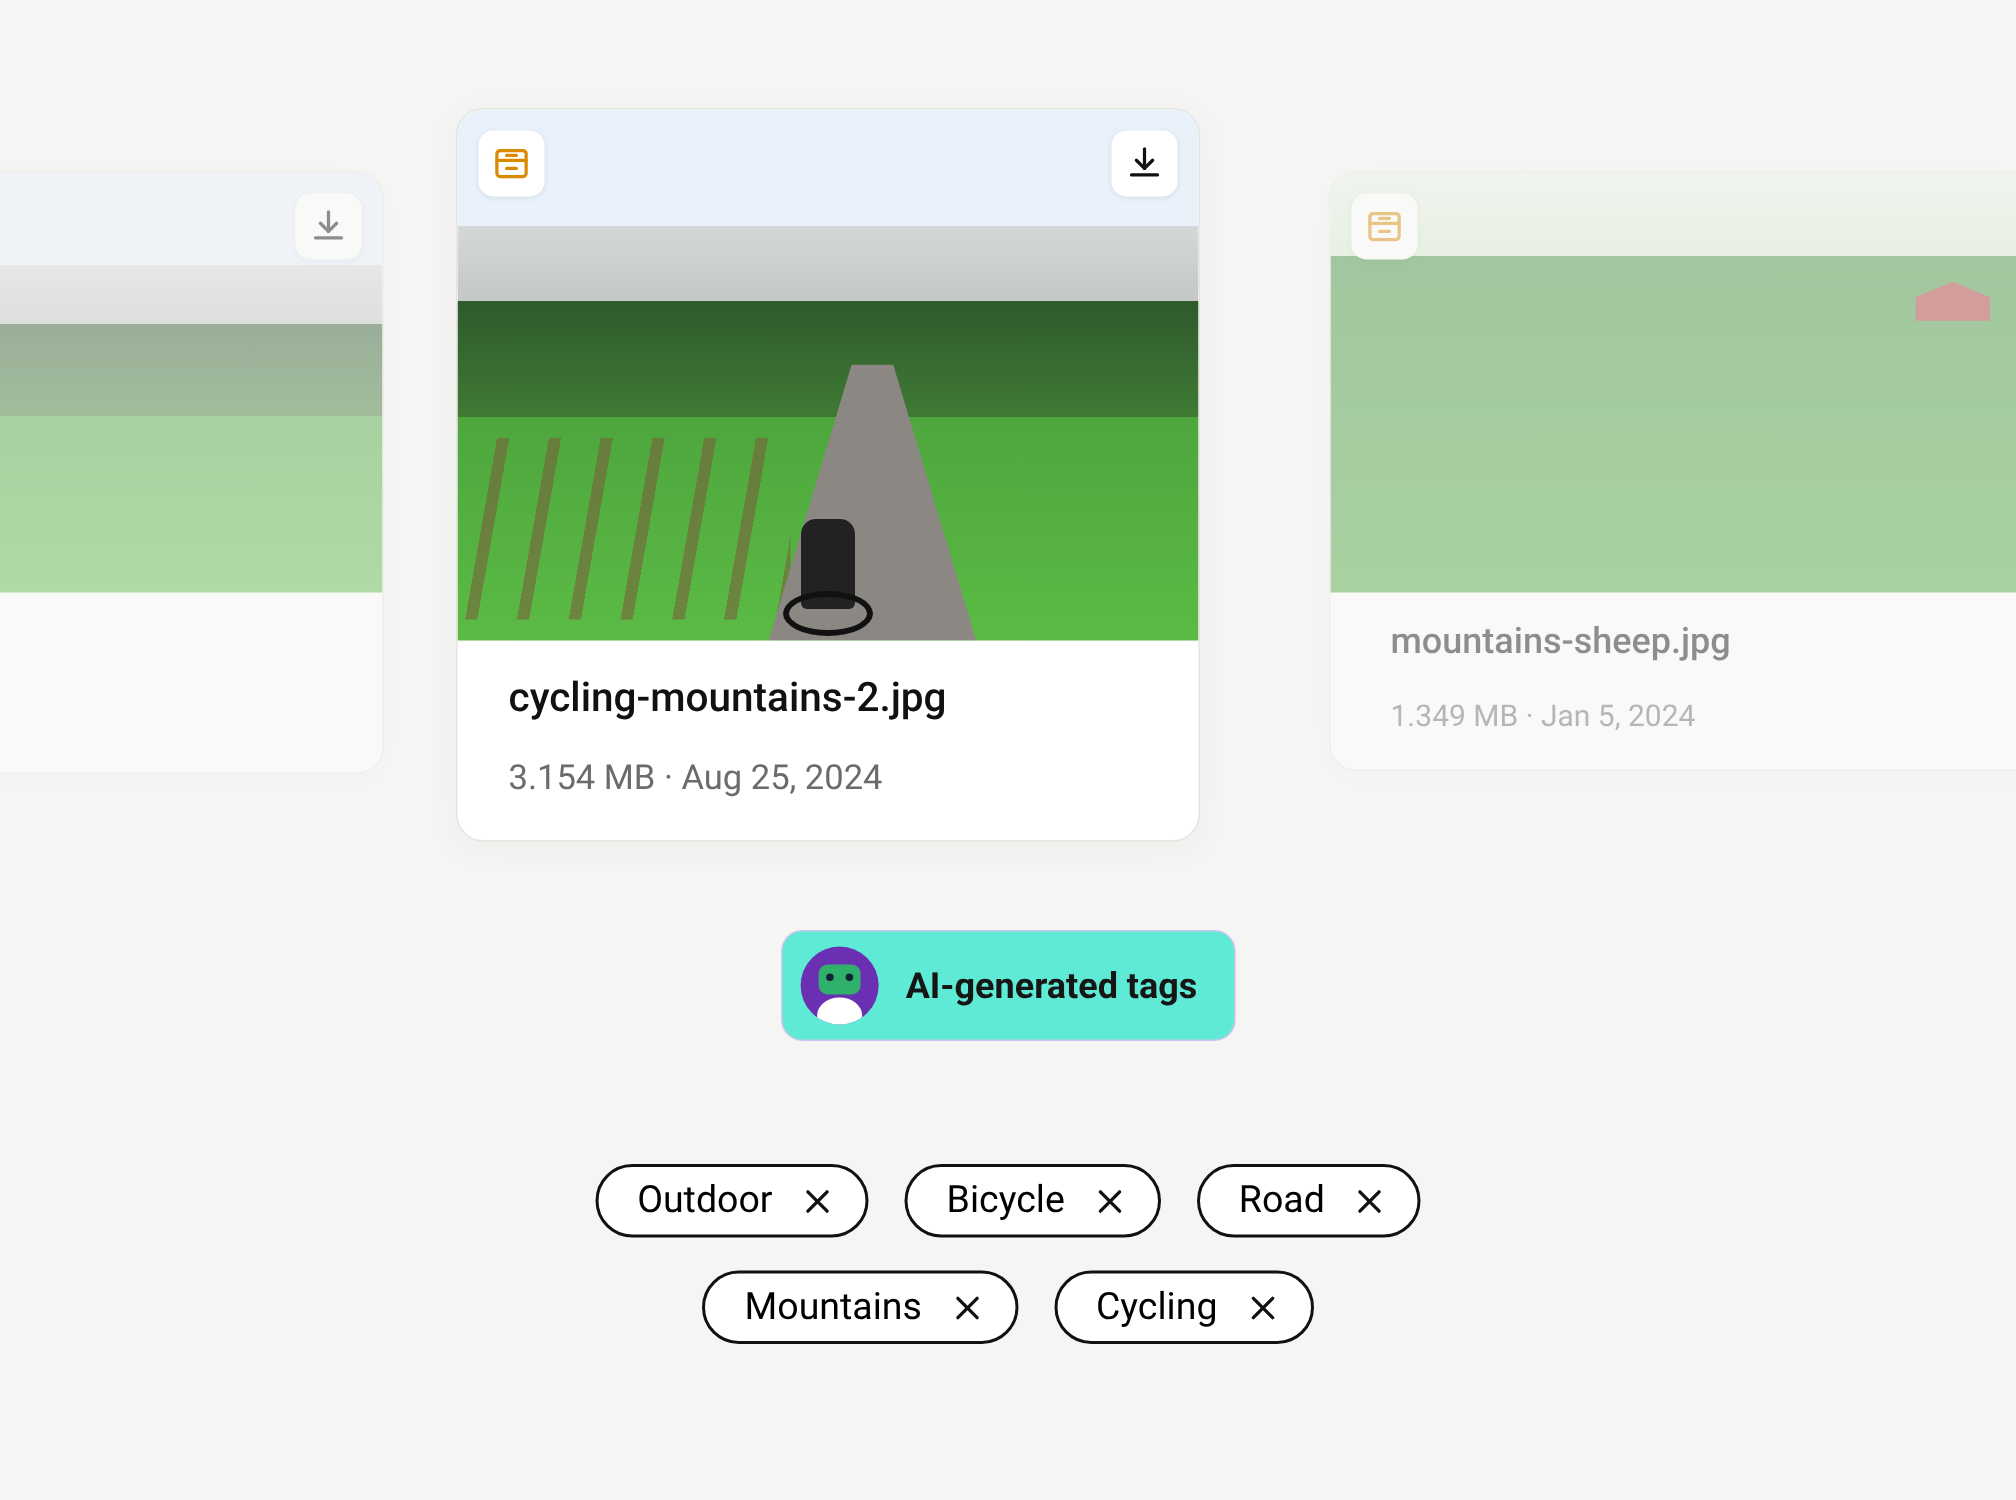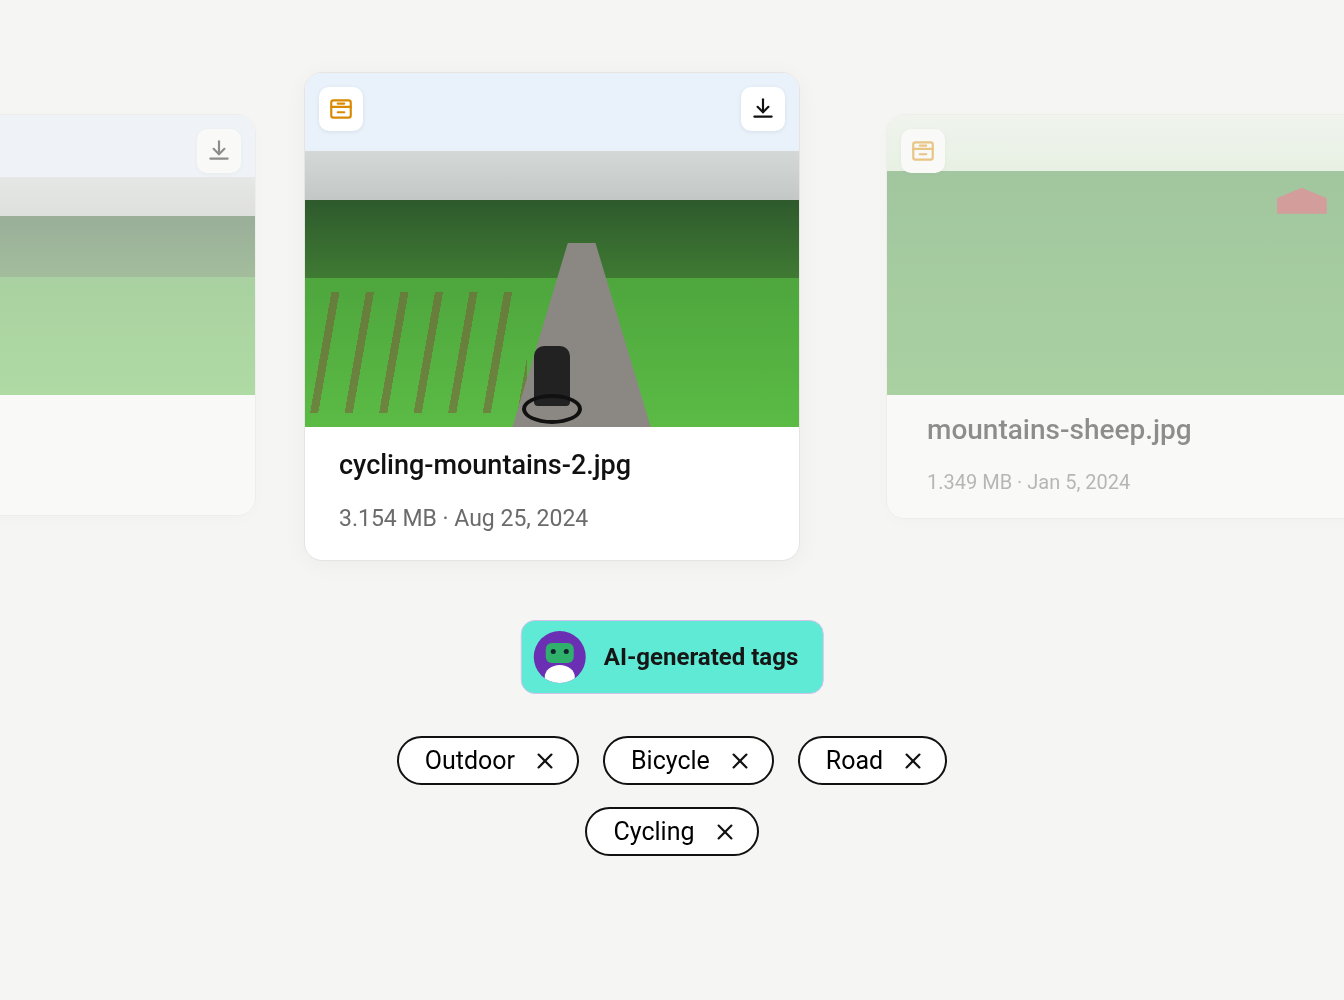--- a/index.html
+++ b/index.html
@@ -57,21 +57,21 @@
   .card-left .img { height: 280px; }
   .card-left .filename { font-size: 22px; }
   .card-left .filemeta { font-size: 18px; }
 
   
   .card-right {
     left: 886px; top: 114px; width: 480px;
     opacity: 0.45;
   }
   .card-right .img { height: 280px; }
-  .card-right .filename { font-size: 28px; }
+  .card-right .filename { font-size: 24px; }
   .card-right .filemeta { font-size: 20px; }
   .card-right .meta { padding: 18px 34px 24px 40px; }
 
   
   .icon-btn {
     position: absolute;
     width: 44px; height: 44px;
     background: #fff;
     border-radius: 10px;
     display:flex; align-items:center; justify-content:center;
@@ -156,21 +156,21 @@
     position:absolute; left:50%; top:18px; transform:translateX(-50%);
     width:18px; height:6px; display:flex; justify-content:space-between; z-index:2;
   }
   .ai-badge .bot .eyes i{ width:5px; height:5px; background:#123; border-radius:50%; display:block;}
   .ai-badge .label {
     font-size:24px; font-weight:700; color:#161616;
   }
 
   
   .tags {
-    position:absolute; top: 736px; left:50%; transform:translateX(-50%);
+    position:absolute; top: 776px; left:50%; transform:translateX(-50%);
     width: 640px;
     display:flex; flex-wrap:wrap; gap:22px 24px;
     justify-content:center;
   }
   .tag {
     display:flex; align-items:center; gap:18px;
     border:2px solid #111;
     border-radius:999px;
     padding:8px 20px 8px 26px;
     font-size:25px;
@@ -289,20 +289,29 @@
     <div class="tag">
       <span>Road</span>
       <span class="x">
         <svg viewBox="0 0 24 24" fill="none" stroke="#111" stroke-width="2.4" stroke-linecap="round">
           <line x1="5" y1="5" x2="19" y2="19"></line>
           <line x1="19" y1="5" x2="5" y2="19"></line>
         </svg>
       </span>
     </div>
     <div class="tag">
+      <span>Mountains</span>
+      <span class="x">
+        <svg viewBox="0 0 24 24" fill="none" stroke="#111" stroke-width="2.4" stroke-linecap="round">
+          <line x1="5" y1="5" x2="19" y2="19"></line>
+          <line x1="19" y1="5" x2="5" y2="19"></line>
+        </svg>
+      </span>
+    </div>
+    <div class="tag">
       <span>Cycling</span>
       <span class="x">
         <svg viewBox="0 0 24 24" fill="none" stroke="#111" stroke-width="2.4" stroke-linecap="round">
           <line x1="5" y1="5" x2="19" y2="19"></line>
           <line x1="19" y1="5" x2="5" y2="19"></line>
         </svg>
       </span>
     </div>
   </div>
 

